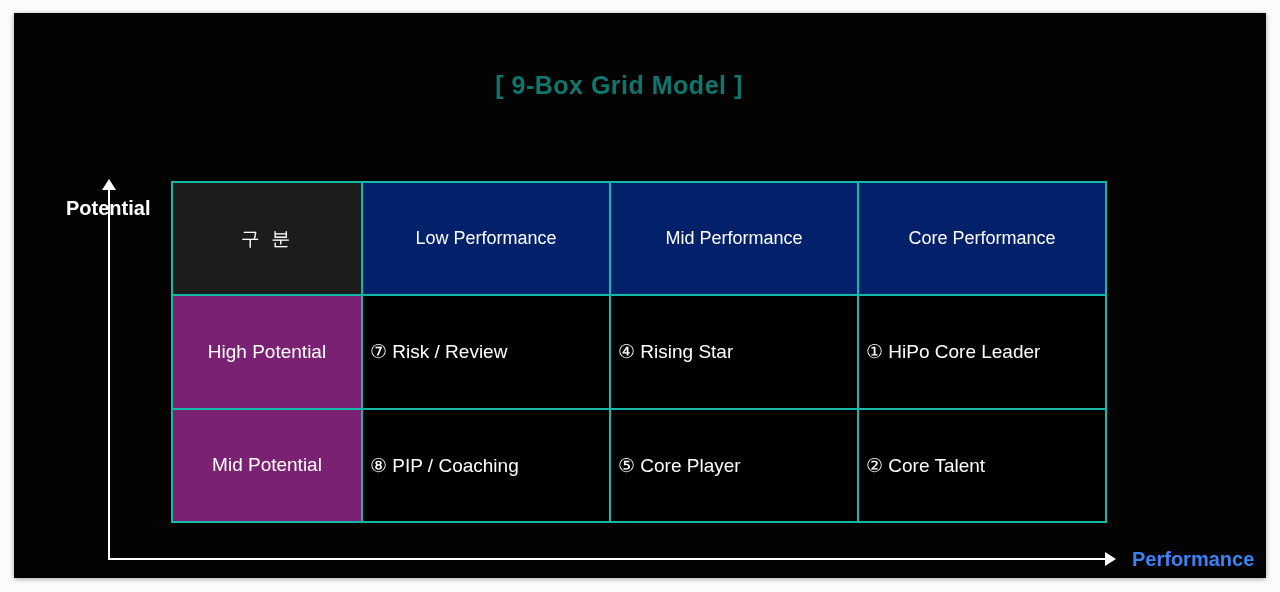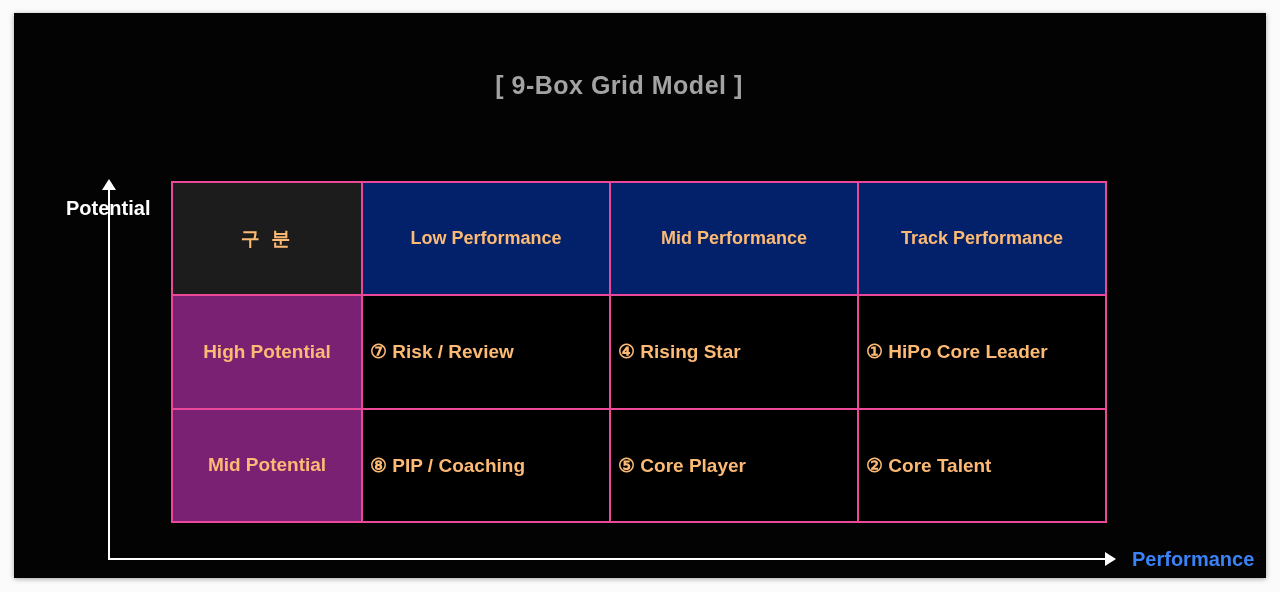--- a/index.html
+++ b/index.html
@@ -2,36 +2,36 @@
 <html><head>
 <meta charset="utf-8">
 <style>
   * { margin:0; padding:0; box-sizing:border-box; }
   html,body { width:1280px; height:592px; background:#fbfbfc; overflow:hidden;
               font-family:"Liberation Sans", sans-serif; }
   .stage { position:relative; width:1280px; height:592px; }
   .panel { position:absolute; left:14px; top:13px; width:1252px; height:565px;
            background:#030303; box-shadow:0 1px 5px rgba(0,0,0,.35); }
   .title { position:absolute; left:0; top:58px; width:1210px; text-align:center;
-           color:#a3a3a3; font-size:25px; font-weight:700; letter-spacing:.5px; }
+           color:#0f766e; font-size:25px; font-weight:700; letter-spacing:.5px; }
   .y-label { position:absolute; left:52px; top:138px; color:#ffffff;
              font-size:20px; font-weight:700;margin-top:46px; }
   .x-label { position:absolute; left:1118px; top:535px; color:#3b82f6;
              font-size:20px; font-weight:700; }
   .y-axis { position:absolute; left:94px; top:175px; width:2px; height:372px; background:#ffffff; }
   .arrow-up { position:absolute; left:-6px; top:-9px; width:0; height:0;
               border-left:7px solid transparent; border-right:7px solid transparent;
               border-bottom:11px solid #ffffff; }
   .x-axis { position:absolute; left:94px; top:545px; width:998px; height:2px; background:#ffffff; }
   .arrow-right { position:absolute; right:-10px; top:-6px; width:0; height:0;
               border-top:7px solid transparent; border-bottom:7px solid transparent;
               border-left:11px solid #ffffff; }
   table.grid { position:absolute; left:157px; top:168px; width:934px; height:342px;
                border-collapse:collapse; table-layout:fixed; }
-  .grid th, .grid td { border:2px solid #ec4899; color:#fdba74; font-weight:700;
+  .grid th, .grid td { border:2px solid #14b8a6; color:#ffffff; font-weight:400;
                        vertical-align:middle; }
   .grid tr { height:85px; }
   th.corner   { background:#1c1c1c; font-size:19px; letter-spacing:3px; text-align:center; }
   th.colhead  { background:#03216b; font-size:18px; text-align:center; }
   td.rowlabel { background:#7b2173; font-size:19px; text-align:center; }
   td.cell     { background:#000000; font-size:19px; text-align:left; padding-left:7px; }
 </style>
 </head>
 <body>
 
@@ -55,21 +55,21 @@
         <col style="width:190px">
           <col style="width:248px">
           <col style="width:248px">
           <col style="width:248px">
       </colgroup>
       <tbody>
           <tr>
         <th class="corner">구 분</th>
         <th class="colhead">Low Performance</th>
         <th class="colhead">Mid Performance</th>
-        <th class="colhead">Track Performance</th>
+        <th class="colhead">Core Performance</th>
       </tr>
       <tr>
         <td class="rowlabel">High Potential</td>
         <td class="cell">⑦ Risk / Review</td>
         <td class="cell">④ Rising Star</td>
         <td class="cell">① HiPo Core Leader</td>
       </tr>
       <tr>
         <td class="rowlabel">Mid Potential</td>
         <td class="cell">⑧ PIP / Coaching</td>

